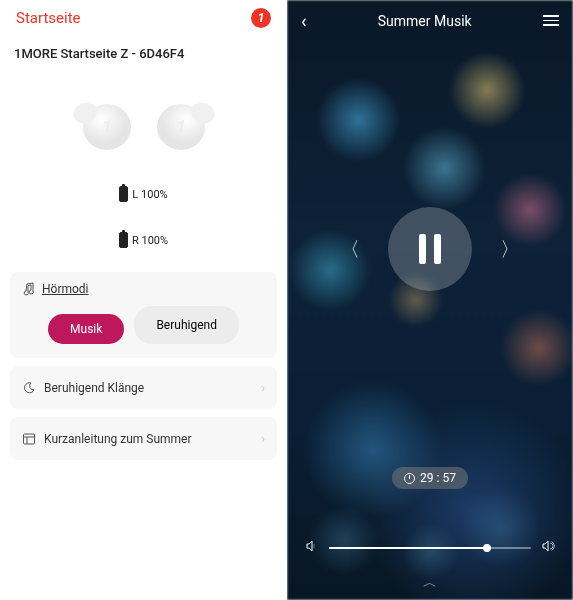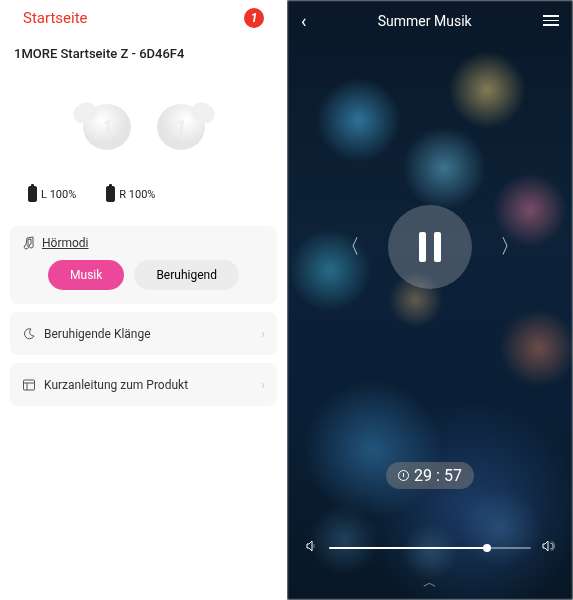--- a/index.html
+++ b/index.html
@@ -1,37 +1,37 @@
 <!DOCTYPE html>
 <html><head>
 <meta charset="utf-8">
 <style>
 * { margin: 0; padding: 0; box-sizing: border-box; font-family: -apple-system, BlinkMacSystemFont, "Segoe UI", Roboto, sans-serif; }
 body { width: 573px; height: 600px; display: flex; background: #fff; }
 .left-pane { width: 287px; height: 600px; background: #fff; display: flex; flex-direction: column; }
 .right-pane { width: 286px; height: 600px; position: relative; overflow: hidden; }
 
 
-.lp-header { display: flex; justify-content: space-between; align-items: center; padding: 8px 23px; }
+.lp-header { display: flex; justify-content: space-between; align-items: center; padding: 8px 16px; }
 .lp-title { color: #ee3327; font-size: 15px; font-weight: 400; }
 .lp-badge { width: 20px; height: 20px; border-radius: 50%; background: #ee3327; color: #fff; display: flex; align-items: center; justify-content: center; font-size: 12px; font-style: italic; font-weight: bold; }
 .lp-device { padding: 10px 14px 0; font-size: 13px; color: #222; font-weight: 500; }
 .lp-image { display: flex; justify-content: center; align-items: center; gap: 18px; padding: 30px 0 20px; }
 .earbud { width: 70px; height: 65px; position: relative; }
 .earbud svg { width: 100%; height: 100%; }
-.lp-battery { display: flex; gap: 30px; padding: 10px 28px 20px; font-size: 11px; color: #222; align-items: center; }
+.lp-battery { display: flex; gap: 30px; padding: 10px 28px 20px; font-size: 11px; color: #222; align-items: center; flex-direction: column; }
 .batt-group { display: flex; align-items: center; gap: 4px; }
 .batt-icon { width: 9px; height: 16px; border: 1.5px solid #222; border-radius: 2px; position: relative; background: #222; }
 .batt-icon::before { content: ""; position: absolute; top: -3px; left: 2px; width: 3px; height: 2px; background: #222; border-radius: 1px 1px 0 0; }
 
 .lp-card { margin: 4px 10px; background: #f7f7f7; border-radius: 8px; padding: 10px 12px; }
 .card-title-row { display: flex; align-items: center; gap: 6px; font-size: 12px; color: #333; margin-bottom: 10px; text-decoration: underline; }
 .mode-row { display: flex; gap: 10px; justify-content: center; padding-bottom: 4px; }
 .mode-btn { border: none; border-radius: 18px; padding: 8px 22px; font-size: 12px; cursor: pointer; }
-.mode-btn.active { background: #ec4899; color: #fff; }
+.mode-btn.active { background: #be185d; color: #fff; margin-top: 8px; }
 .mode-btn.inactive { background: #ececec; color: #000000; }
 
 .lp-row { margin: 4px 10px; background: #f7f7f7; border-radius: 8px; padding: 14px 12px; display: flex; align-items: center; justify-content: space-between; font-size: 12px; color: #333; cursor: pointer; }
 .lp-row-left { display: flex; align-items: center; gap: 8px; }
 .chevron-r { color: #bbb; font-size: 13px; font-weight: 300; }
 
 
 .rp-bg { position: absolute; inset: 0; background:
   radial-gradient(circle at 25% 20%, rgba(80,200,255,0.5) 0, transparent 8%),
   radial-gradient(circle at 70% 15%, rgba(255,220,120,0.5) 0, transparent 7%),
@@ -55,21 +55,21 @@
 .rp-back { font-size: 18px; cursor: pointer; }
 .rp-menu { cursor: pointer; display:flex; flex-direction:column; gap:3px; }
 .rp-menu span { display:block; width:16px; height:1.5px; background:#fff; }
 
 .rp-center { flex: 1; display: flex; align-items: center; justify-content: center; gap: 28px; margin-top: 20px; }
 .rp-nav { font-size: 20px; color: rgba(255,255,255,0.8); cursor: pointer; font-weight: 300; }
 .rp-play { width: 84px; height: 84px; border-radius: 50%; background: rgba(255,255,255,0.22); display: flex; align-items: center; justify-content: center; cursor: pointer; backdrop-filter: blur(2px); }
 .rp-pause-bars { display: flex; gap: 8px; }
 .rp-pause-bars span { width: 7px; height: 30px; background: #fff; border-radius: 2px; }
 
-.rp-timer { align-self: center; margin-top: 20px; margin-bottom: 50px; background: rgba(120,120,120,0.55); border-radius: 14px; padding: 4px 12px; font-size: 16px; display: flex; align-items: center; gap: 5px; }
+.rp-timer { align-self: center; margin-top: 20px; margin-bottom: 50px; background: rgba(120,120,120,0.55); border-radius: 14px; padding: 4px 12px; font-size: 12px; display: flex; align-items: center; gap: 5px; }
 .clock-icon { width: 11px; height: 11px; border: 1.3px solid #fff; border-radius: 50%; position: relative; }
 .clock-icon::after { content:""; position:absolute; top:1.5px; left:4px; width:1px; height:4px; background:#fff; transform-origin: bottom; }
 
 .rp-volume { display: flex; align-items: center; gap: 10px; padding: 0 18px 18px; }
 .vol-icon { font-size: 14px; cursor: pointer; color: rgba(255,255,255,0.85); }
 .vol-track { flex: 1; height: 2px; background: rgba(255,255,255,0.4); position: relative; border-radius: 2px; }
 .vol-fill { position: absolute; left: 0; top: 0; height: 100%; background: #fff; border-radius: 2px; }
 .vol-thumb { position: absolute; top: 50%; width: 8px; height: 8px; background: #fff; border-radius: 50%; transform: translate(-50%, -50%); }
 
 .rp-collapse { display: flex; justify-content: center; padding-bottom: 8px; color: rgba(255,255,255,0.5); font-size: 14px; cursor: pointer; }
@@ -142,35 +142,35 @@
     </div>
   </div>
 
   <div class="lp-row">
     <div class="lp-row-left">
       <span class="small-icon">
         <svg viewBox="0 0 14 14" width="14" height="14">
             <path d="M9 2 A5 5 0 1 0 12 9 A4 4 0 0 1 9 2 Z" fill="none" stroke="#555" stroke-width="1"></path>
           </svg>
       </span>
-      <span>Beruhigende Klänge</span>
+      <span>Beruhigend Klänge</span>
     </div>
     <span class="chevron-r">›</span>
   </div>
 
   <div class="lp-row">
     <div class="lp-row-left">
       <span class="small-icon">
         <svg viewBox="0 0 14 14" width="14" height="14">
             <rect x="1.5" y="2" width="11" height="10" rx="1" fill="none" stroke="#555" stroke-width="1"></rect>
             <line x1="1.5" y1="5" x2="12.5" y2="5" stroke="#555" stroke-width="1"></line>
             <line x1="5" y1="5" x2="5" y2="12" stroke="#555" stroke-width="1"></line>
           </svg>
       </span>
-      <span>Kurzanleitung zum Produkt</span>
+      <span>Kurzanleitung zum Summer</span>
     </div>
     <span class="chevron-r">›</span>
   </div>
 </div>
 
 <div class="right-pane">
   <div class="rp-bg"></div>
   <div class="rp-content">
     <div class="rp-header">
       <div class="rp-back">‹</div>

